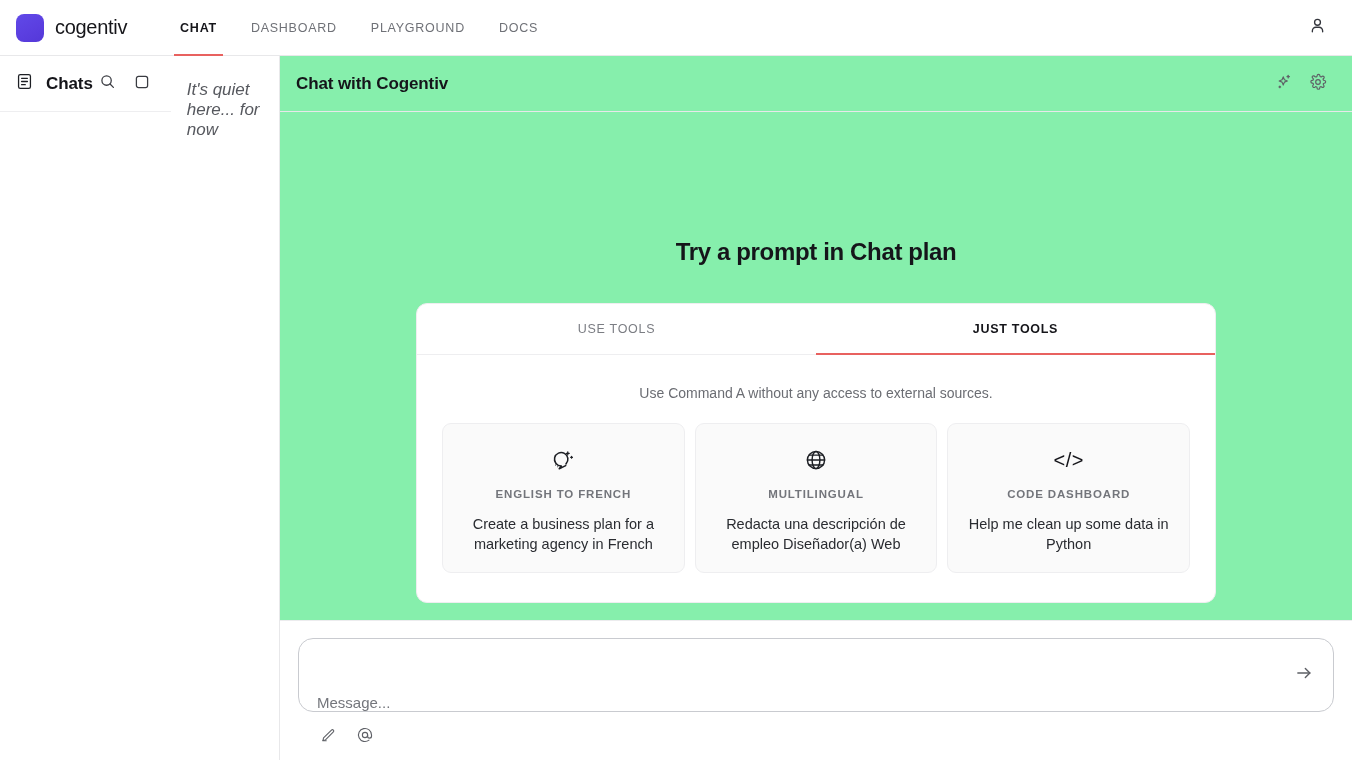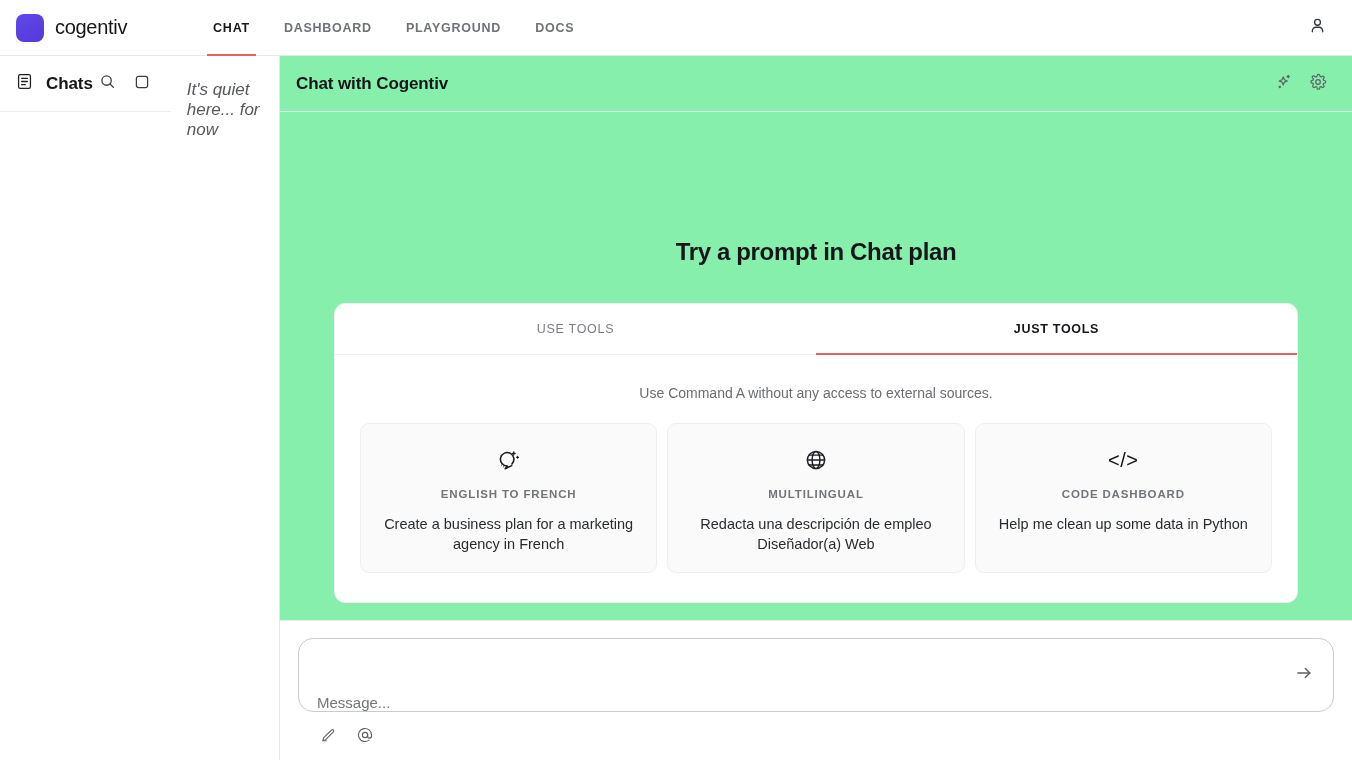--- a/index.html
+++ b/index.html
@@ -25,21 +25,20 @@
   
   .topnav {
     height: 56px;
     min-height: 56px;
     border-bottom: 1px solid #e8e8ea;
     display: flex;
     align-items: center;
     padding: 0 18px 0 16px;
     background: #fff;
     position: relative;
-    gap: 33px;
   }
   .brand {
     display: flex;
     align-items: center;
     gap: 11px;
     margin-right: 36px;
   }
   .brand-mark {
     width: 28px;
     height: 28px;
@@ -61,21 +60,21 @@
   .nav-item {
     display: flex;
     align-items: center;
     height: 100%;
     padding: 0 17px;
     font-size: 12.5px;
     letter-spacing: 0.75px;
     color: #6f7177;
     cursor: pointer;
     position: relative;
-    font-weight: 700;
+    font-weight: 400;
   }
   .nav-item.active {
     color: #15151a;
     font-weight: 700;
   }
   .nav-item.active::after {
     content: "";
     position: absolute;
     left: 11px;
     right: 11px;
@@ -204,21 +203,21 @@
   }
   .try-heading {
     font-size: 24px;
     font-weight: 700;
     color: #15151a;
     letter-spacing: -0.35px;
     margin-bottom: 37px;
   }
 
   .prompt-card-outer {
-    width: 964px;
+    width: 800px;
     border: 1px solid #eeeef0;
     border-radius: 11px;
     background: #fff;
     overflow: hidden;
   }
   .tabs-row {
     display: flex;
     height: 51px;
     border-bottom: 1px solid #eeeef0;
     position: relative;

